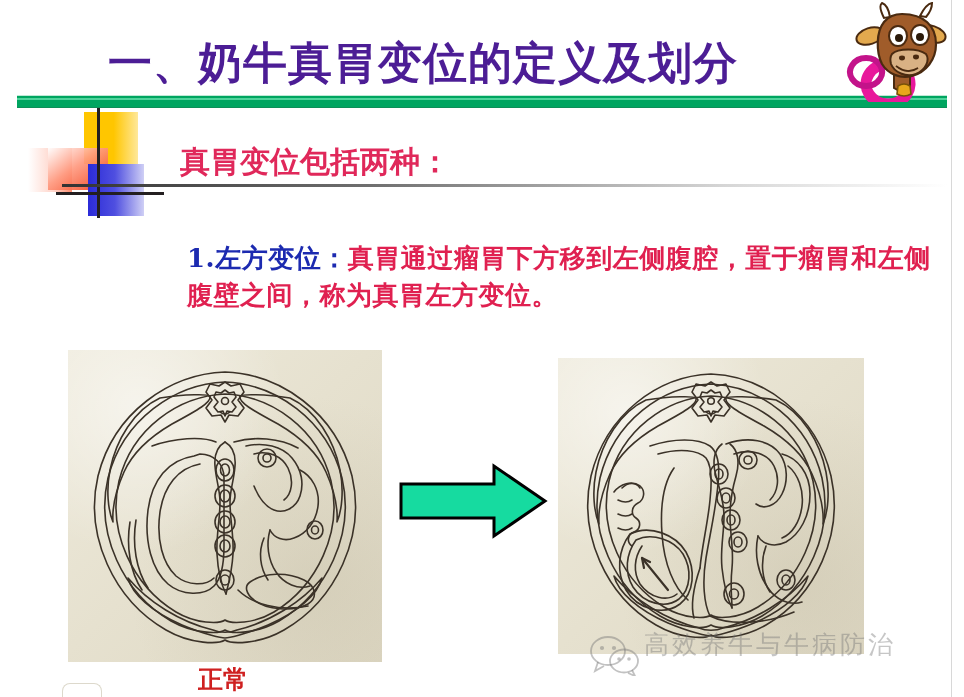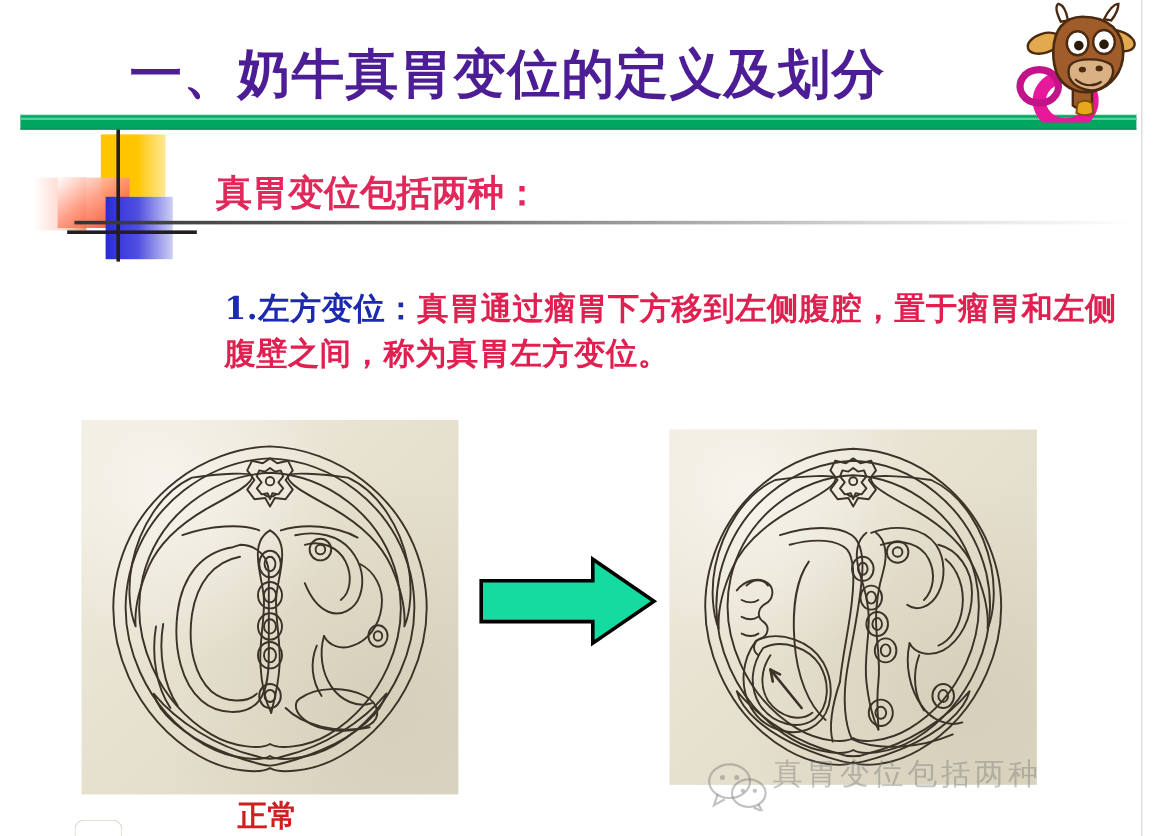--- a/index.html
+++ b/index.html
@@ -494,18 +494,18 @@
         <ellipse cx="36" cy="27" rx="14" ry="11.5"></ellipse>
         <path d="M44 36 L47 42 L40 39"></path>
       </g>
       <g fill="rgba(120,120,120,0.45)">
         <circle cx="14" cy="14" r="2.1"></circle>
         <circle cx="26" cy="14" r="2.1"></circle>
         <circle cx="31" cy="25" r="1.8"></circle>
         <circle cx="41" cy="25" r="1.8"></circle>
       </g>
     </svg>
-    <div class="wm-line1">真胃变位包括两种</div>
+    <div class="wm-line1">高效养牛与牛病防治</div>
   </div>
 
   <div class="corner-artifact"></div>
 
 </div>
 
 </body></html>

